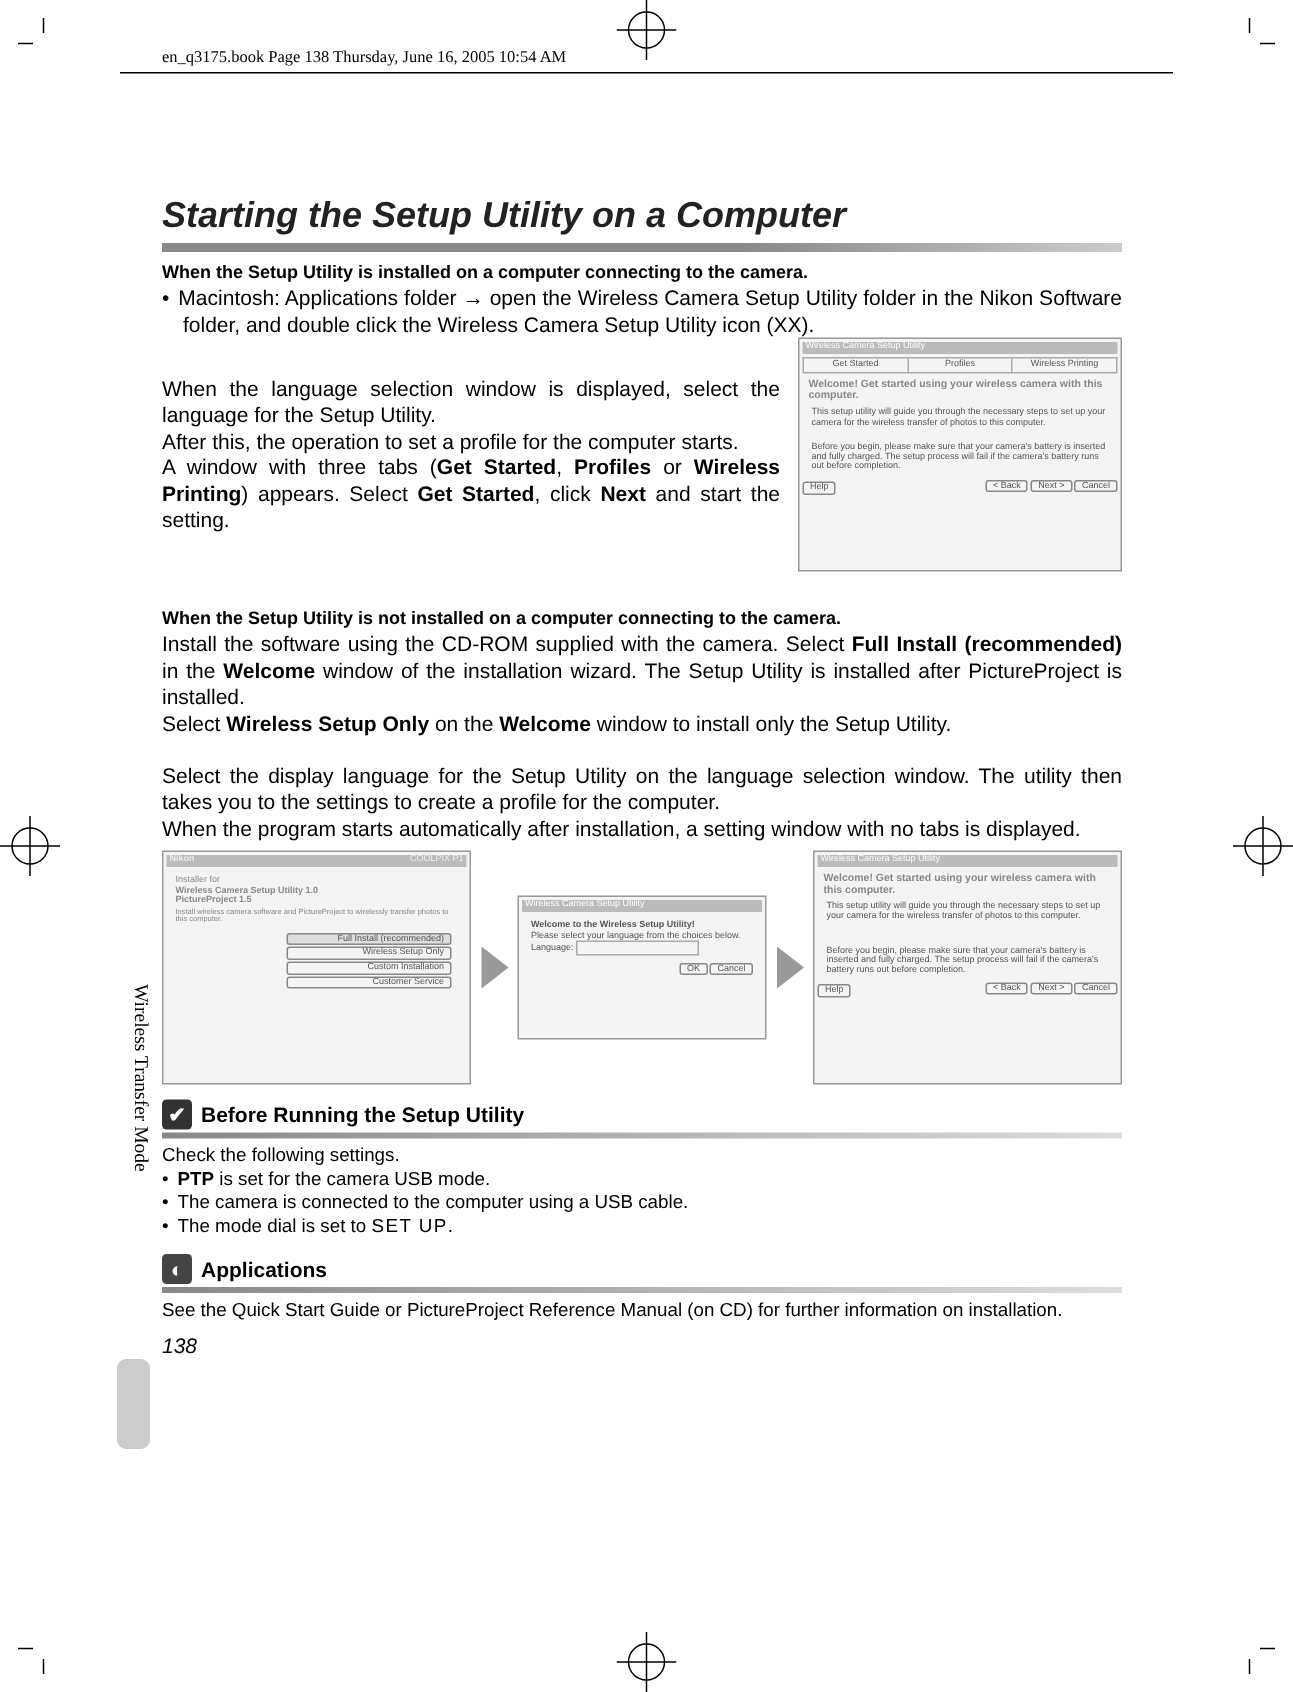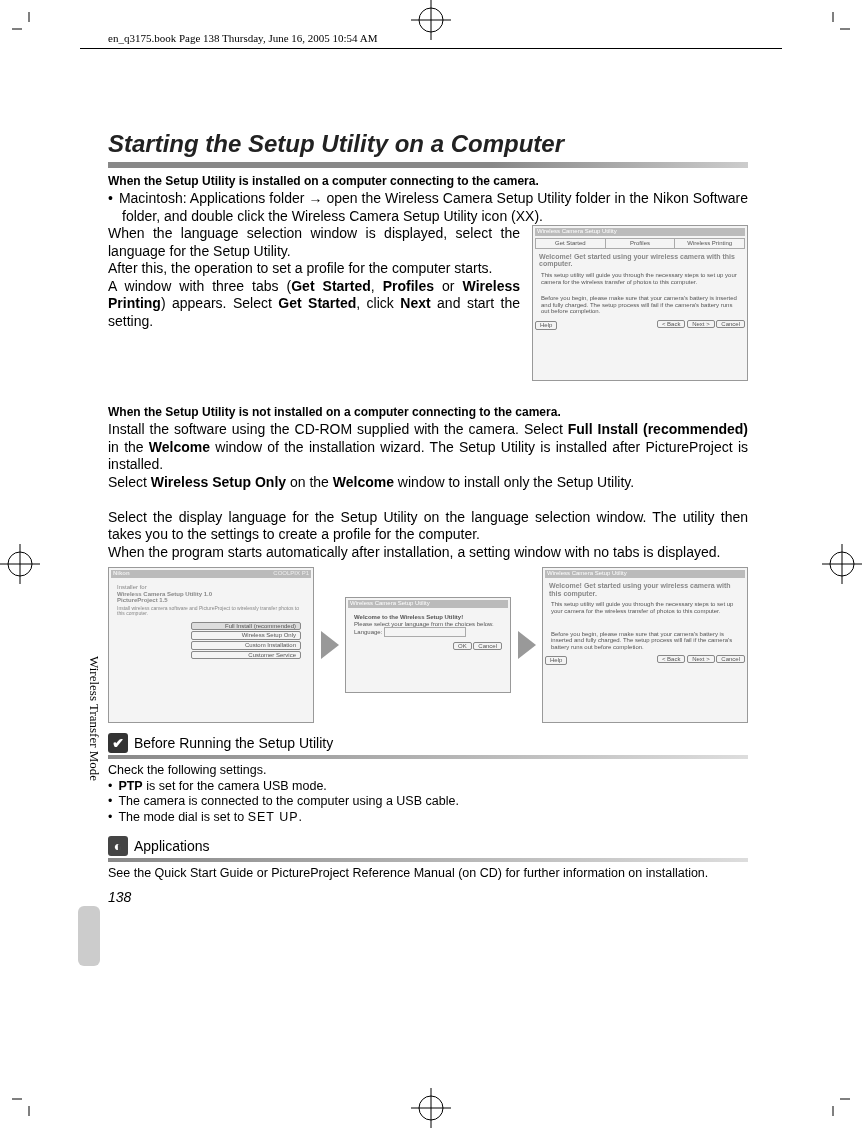--- a/index.html
+++ b/index.html
@@ -11,37 +11,37 @@
   .hairline-top{position:absolute;top:48px;left:80px;right:80px;border-top:1px solid #000}
   .meta{position:absolute;top:32px;left:108px;font-size:11px;font-family:"Times New Roman",serif}
   .page{position:absolute;left:108px;top:130px;width:640px}
   h1{font-size:24px;font-weight:bold;font-style:italic;margin:0 0 4px 0;color:#222;font-family:Verdana,Arial,sans-serif}
   .h1-rule{height:6px;background:linear-gradient(to right,#888 0,#888 60%,#ccc 100%);margin-bottom:6px}
   h2{font-size:12px;font-weight:bold;margin:0 0 2px 0}
   .body{font-size:14px;line-height:1.25;text-align:justify}
   ul.b{list-style:none;padding:0;margin:0}
   ul.b li{padding-left:14px;text-indent:-14px;margin:0}
   ul.b li:before{content:"•";padding-right:6px}
-  .col2{display:flex;gap:12px;align-items:flex-start}
+  .col2{display:flex;gap:12px;align-items:center}
   .col2 .txt{flex:1}
   .shot{border:1px solid #999;background:#f4f4f4;font-size:6px;line-height:1.1;color:#555;padding:2px}
   .shot .bar{background:#bbb;height:8px;margin-bottom:2px}
   .shot .tabs{display:flex;border:1px solid #aaa;margin:2px 0}
   .shot .tabs span{flex:1;border-right:1px solid #aaa;text-align:center;padding:1px 0}
   .shot .tabs span:last-child{border-right:none}
   .shot .big{font-weight:bold;color:#888;font-size:7px;padding:2px 4px}
   .shot .bot{display:flex;justify-content:space-between;margin-top:4px}
   .shot .btn{border:1px solid #888;border-radius:2px;padding:0 4px;font-size:6px}
   .screens-row{display:flex;align-items:center;justify-content:space-between;gap:6px;margin-top:6px}
   .arrow{width:0;height:0;border-top:14px solid transparent;border-bottom:14px solid transparent;border-left:18px solid #999}
   .sidetab{position:absolute;left:86px;top:656px;writing-mode:vertical-rl;font-size:13px;font-family:"Times New Roman",serif}
   .grey-tab{position:absolute;left:78px;top:906px;width:22px;height:60px;background:#ccc;border-radius:6px}
   .sec-head{display:flex;align-items:center;gap:6px;margin-top:10px}
   .sec-icon{width:20px;height:20px;background:#333;border-radius:3px;display:flex;align-items:center;justify-content:center;color:#fff;font-size:14px;font-weight:bold}
-  .sec-title{font-weight:normal;font-size:14px}
+  .sec-title{font-weight:bold;font-size:14px}
   .sec-rule{height:4px;background:linear-gradient(to right,#888,#ddd);margin:2px 0 4px 0}
   .small{font-size:12.5px;line-height:1.25}
   .pagenum{font-style:italic;font-size:14px;margin-top:8px}
   .setup{font-family:Arial;font-weight:normal;letter-spacing:1px}
 </style>
 </head>
 <body>
 
 <div class="crop-corner crop-tl"><svg>
       <line x1="17" y1="0" x2="17" y2="10" stroke="#000"></line>

